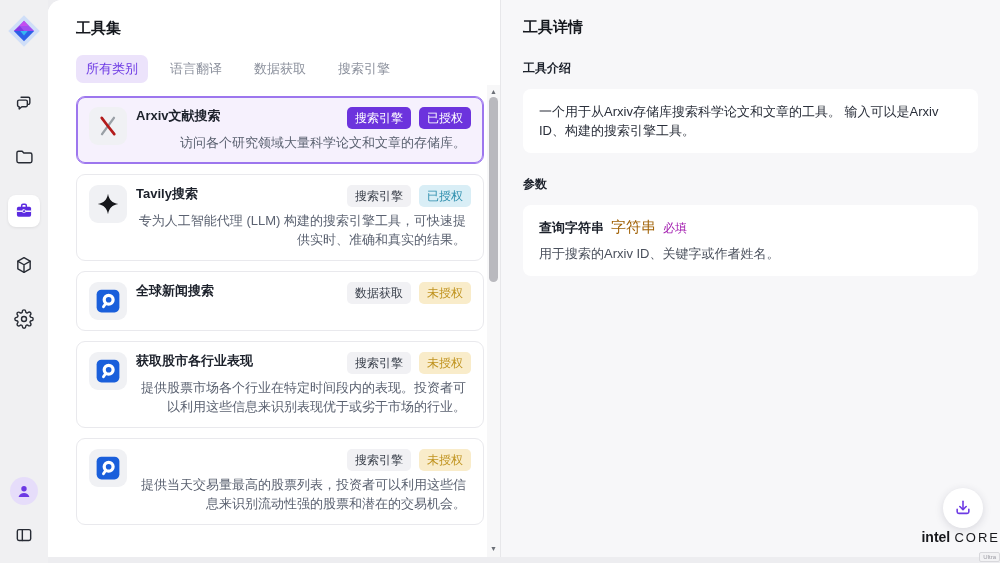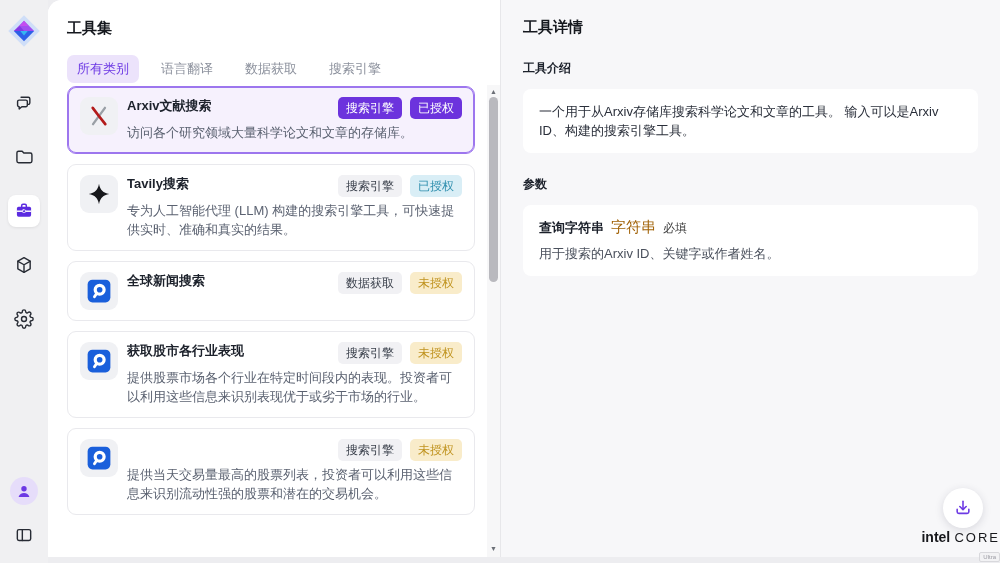--- a/index.html
+++ b/index.html
@@ -28,27 +28,27 @@
   .sidebar-bottom { margin-top:auto; margin-bottom:14px; display:flex; flex-direction:column; align-items:center; gap:16px; }
   .avatar-btn { width:28px; height:28px; border-radius:50%; background:#e6ddfa; border:none;
     display:flex; align-items:center; justify-content:center; cursor:pointer; }
   
   .main {
     position:absolute; left:48px; top:0; right:0; height:557px;
     border-top-left-radius:14px; overflow:hidden; display:flex; background:#ffffff;
     z-index:2;
   }
   
-  .tool-list-panel { width:452px; background:#fff; position:relative; padding:19px 0 0 19px; }
+  .tool-list-panel { width:452px; background:#fff; position:relative; padding:19px 0 0 28px; }
   .panel-title { font-size:15px; font-weight:bold; color:#15181e; }
   .tabs { display:flex; align-items:flex-end; gap:12px; margin-top:17px; }
   .tab { border:none; background:transparent; font-size:13px; color:#8b909c; cursor:pointer;
     padding:5px 10px; border-radius:7px; font-family:inherit; }
   .tab.active { background:#ece3fb; color:#6d3ae4; }
-  .card-list { margin-top:3px; width:408px; }
+  .card-list { margin-top:13px; width:408px;text-align:right; }
   .card {
     border:1px solid #e9e9ed; border-radius:9px; background:#fff;
     padding:10px 12px; margin-bottom:10px; display:flex; align-items:flex-start;
     cursor:pointer;
   }
   .card.selected { border:1px solid #9d76ee; background:#f6f1fd; box-shadow:0 0 0 1px #9d76ee inset; }
   .tool-icon {
     width:38px; height:38px; border-radius:9px; background:#f0f1f4; flex:0 0 38px;
     display:flex; align-items:center; justify-content:center; margin-right:9px;
   }
@@ -75,21 +75,21 @@
   .sb-arrow.down { position:absolute; bottom:2px; }
   
   .detail-panel { flex:1; background:#f7f7f9; border-left:1px solid #e7e7ea; padding:18px 22px; }
   .detail-title { font-size:15px; font-weight:bold; color:#15181e; }
   .section-heading { font-size:12px; font-weight:bold; color:#1c212b; margin-top:23px; }
   .detail-card { background:#ffffff; border-radius:8px; padding:13px 16px; margin-top:12px; }
   .intro-text { font-size:13px; color:#2a2f3a; line-height:19px; }
   .param-row { display:flex; align-items:baseline; gap:7px; }
   .param-name { font-size:13px; font-weight:bold; color:#1c212b; }
   .param-type { font-size:15px; color:#a16207; }
-  .param-required { font-size:12px; color:#404040; }
+  .param-required { font-size:12px; color:#a21caf; }
   .param-desc { font-size:13px; color:#4a505c; margin-top:8px; line-height:18px; }
   
   .fab {
     position:absolute; right:17px; top:488px; width:40px; height:40px; border-radius:50%;
     background:#ffffff; border:none; box-shadow:0 2px 8px rgba(40,40,70,.15);
     display:flex; align-items:center; justify-content:center; cursor:pointer; z-index:5;
   }
   .fab svg { width:20px; height:20px; stroke:#6d3ae4; stroke-width:1.9; fill:none;
     stroke-linecap:round; stroke-linejoin:round; }
   .brand { position:absolute; right:0; top:529px; z-index:5; text-align:right; }

